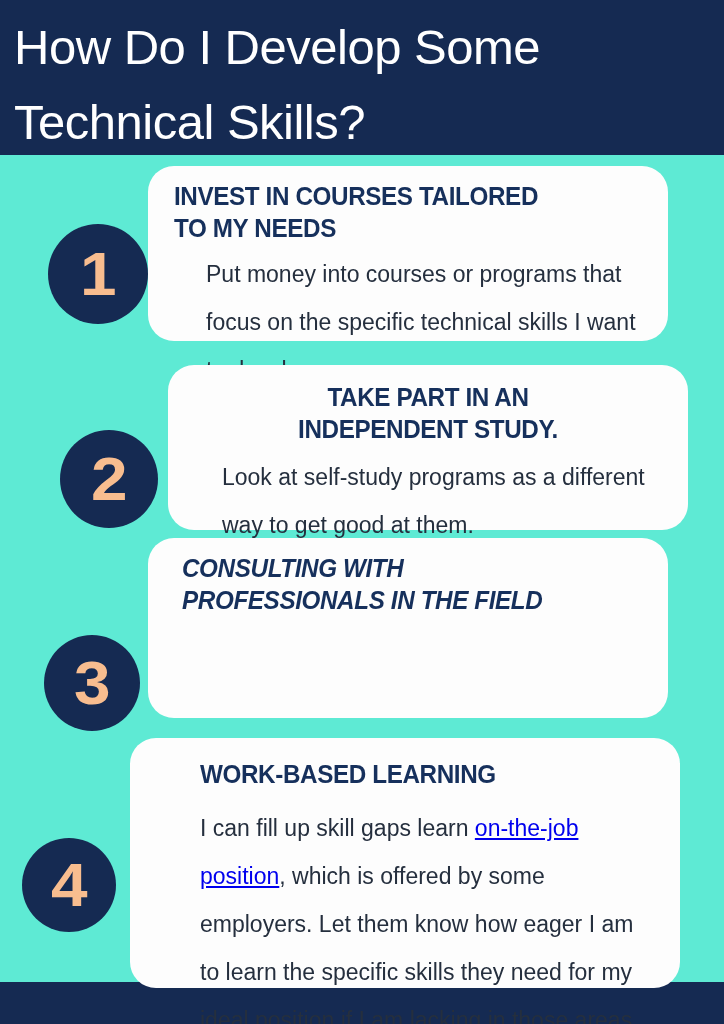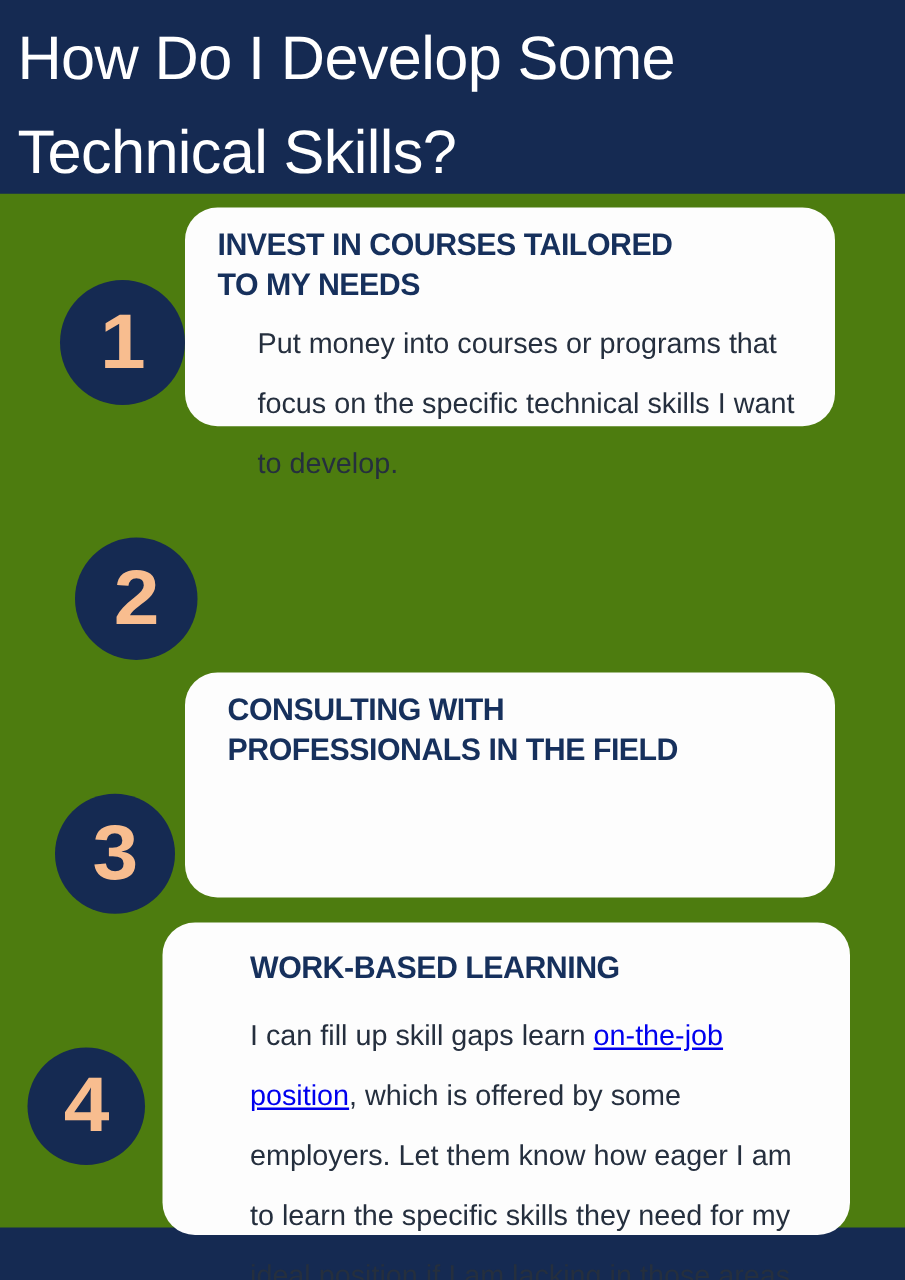--- a/index.html
+++ b/index.html
@@ -11,21 +11,21 @@
     height: 1024px;
     background: #ffffff;
     font-family: "Liberation Sans", sans-serif;
     overflow: hidden;
   }
 
   #infographic {
     position: relative;
     width: 724px;
     height: 1024px;
-    background: #4d7c0f;
+    background: #5eead4;
     overflow: hidden;
   }
 
   
   .header {
     position: absolute;
     left: 0;
     top: 0;
     width: 724px;
     height: 155px;
@@ -99,21 +99,21 @@
   #card-1 .card-body { margin-top: 6px; padding-left: 32px; }
 
   
   #card-2 { left: 168px; top: 365px; width: 520px; height: 165px; }
   #card-2 .card-inner { padding: 16px 22px 0 22px; }
   #card-2 .card-heading { text-align: center; transform-origin: center center; }
   #card-2 .card-body { margin-top: 8px; padding-left: 32px; }
 
   
   #card-3 { left: 148px; top: 538px; width: 520px; height: 180px; }
-  #card-3 .card-inner { padding: 14px 14px 0 34px; }
+  #card-3 .card-inner { padding: 14px 14px 0 34px; font-style: italic; }
   #card-3 .card-body { margin-top: 6px; padding-left: 32px; }
 
   
   #card-4 { left: 130px; top: 738px; width: 550px; height: 250px; }
   #card-4 .card-inner { padding: 20px 22px 0 70px; }
   #card-4 .card-body { margin-top: 14px; padding-left: 0px; }
 
   
   .num-circle {
     position: absolute;
@@ -151,20 +151,27 @@
     <div class="card-inner">
       <h2 class="card-heading">INVEST IN COURSES TAILORED
 TO MY NEEDS</h2>
       <p class="card-body"><span>Put money into courses or programs that focus on the specific technical skills I want to develop.</span></p>
     </div>
   </div>
   <div class="num-circle" id="circle-1">
     <span>1</span>
   </div>
 
+  <div class="card" id="card-2">
+    <div class="card-inner">
+      <h2 class="card-heading">TAKE PART IN AN
+INDEPENDENT STUDY.</h2>
+      <p class="card-body"><span>Look at self-study programs as a different way to get good at them.</span></p>
+    </div>
+  </div>
   <div class="num-circle" id="circle-2">
     <span>2</span>
   </div>
 
   <div class="card" id="card-3">
     <div class="card-inner">
       <h2 class="card-heading">CONSULTING WITH
 PROFESSIONALS IN THE FIELD</h2>
     </div>
   </div>

